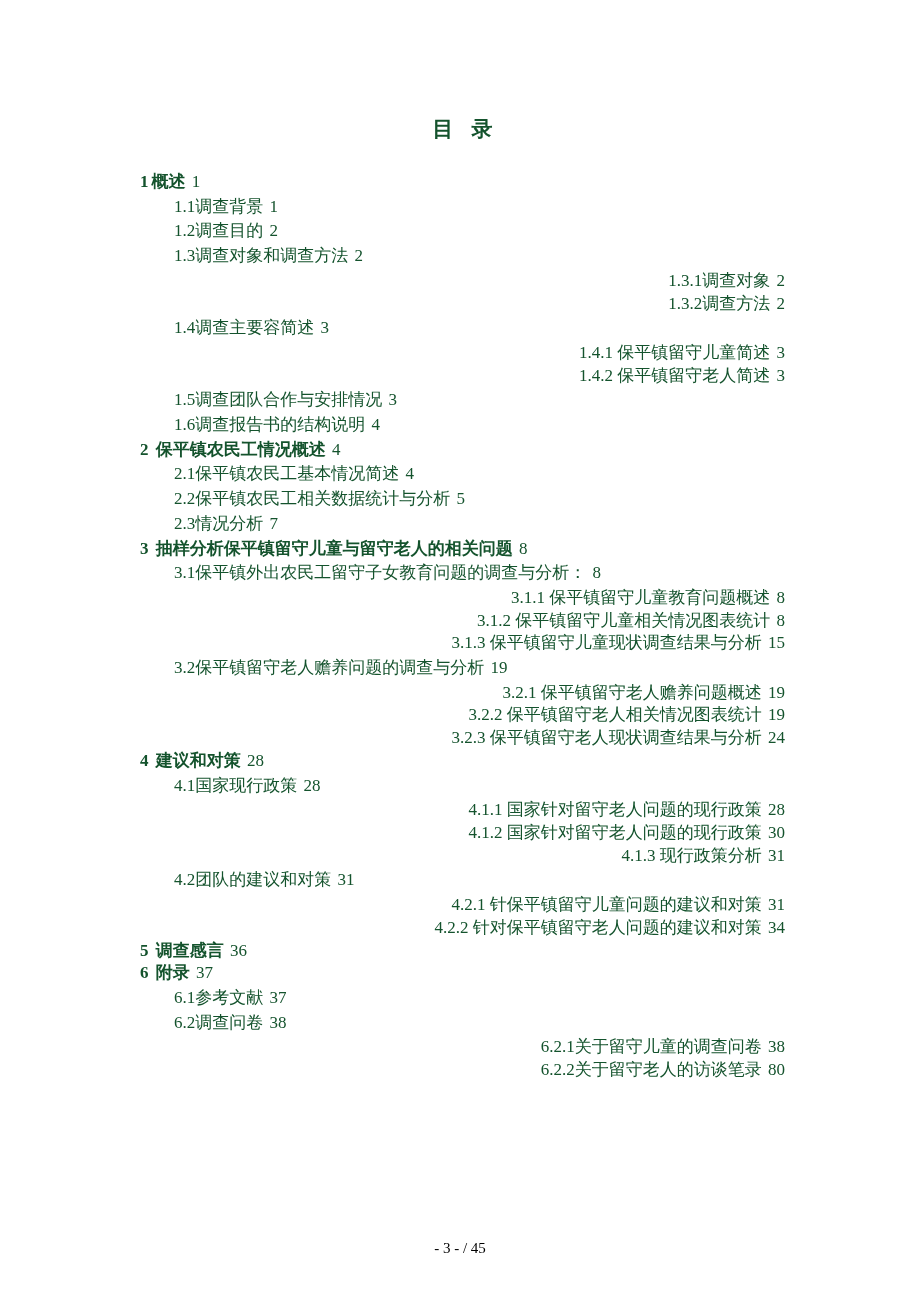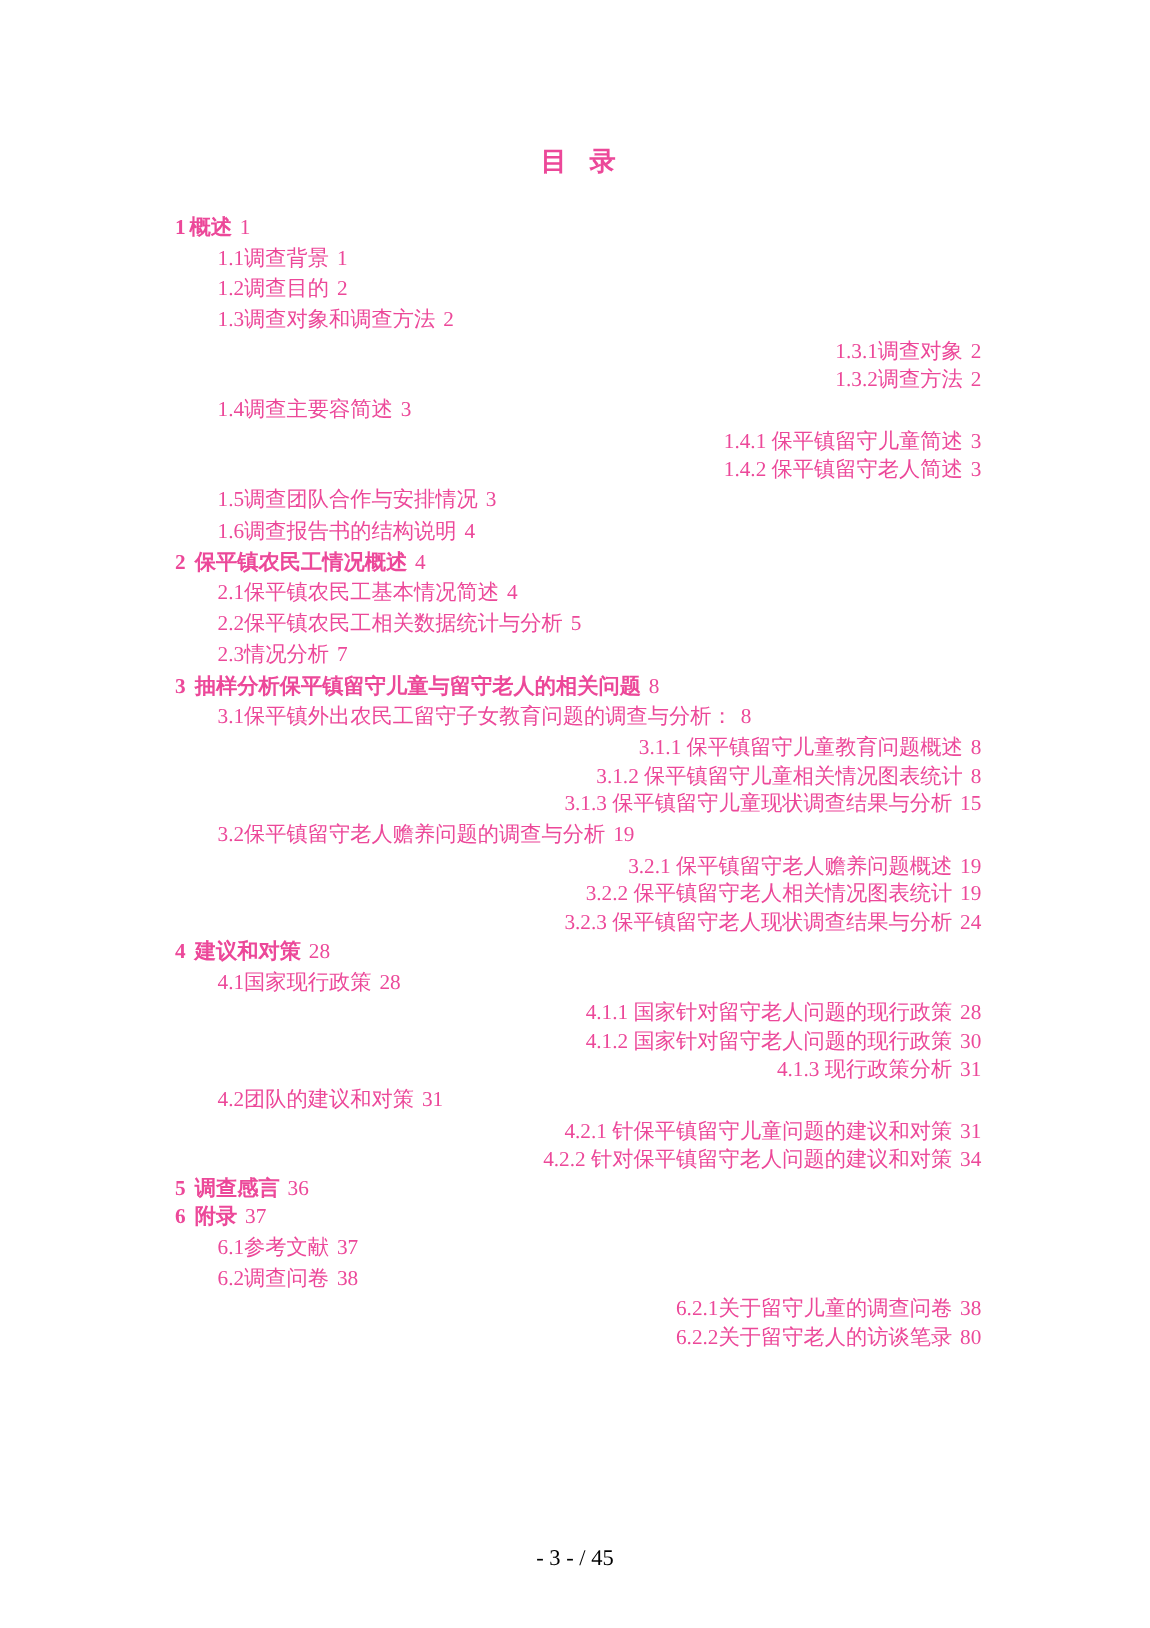--- a/index.html
+++ b/index.html
@@ -7,21 +7,21 @@
       padding: 0;
       background: #fff;
       font-family: "SimSun", "宋体", serif;
       width: 920px;
       height: 1302px;
       position: relative;
     }
     .page {
       padding: 115px 135px 0 140px;
       box-sizing: border-box;
-      color: #ec4899;
+      color: #14532d;
     }
     .title {
       text-align: center;
       font-size: 21px;
       font-weight: bold;
       letter-spacing: 18px;
       margin-bottom: 28px;
       padding-left: 18px;
     }
     .toc {
@@ -54,21 +54,21 @@
     }
     .page-num {
       font-weight: normal;
       margin-left: 2px;
     }
     .footer {
       position: absolute;
       bottom: 45px;
       width: 100%;
       text-align: center;
-      font-size: 18px;
+      font-size: 15px;
       font-family: "SimSun", "宋体", serif;
     }
   </style>
 </head>
 <body>
 
 <div class="page">
   <div class="title">目录</div>
   <div class="toc" id="toc">
       <div class="lvl1"><span class="num">1</span><span class="label">概述</span> <span class="page-num">1</span></div>

